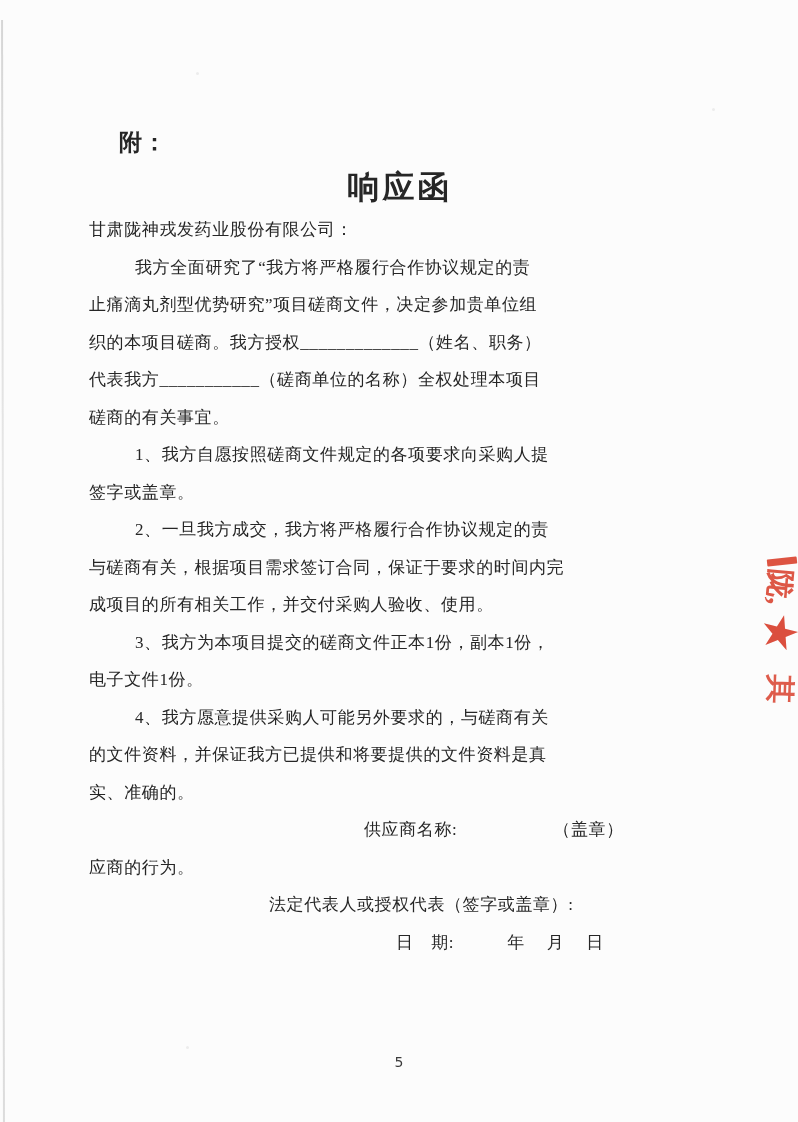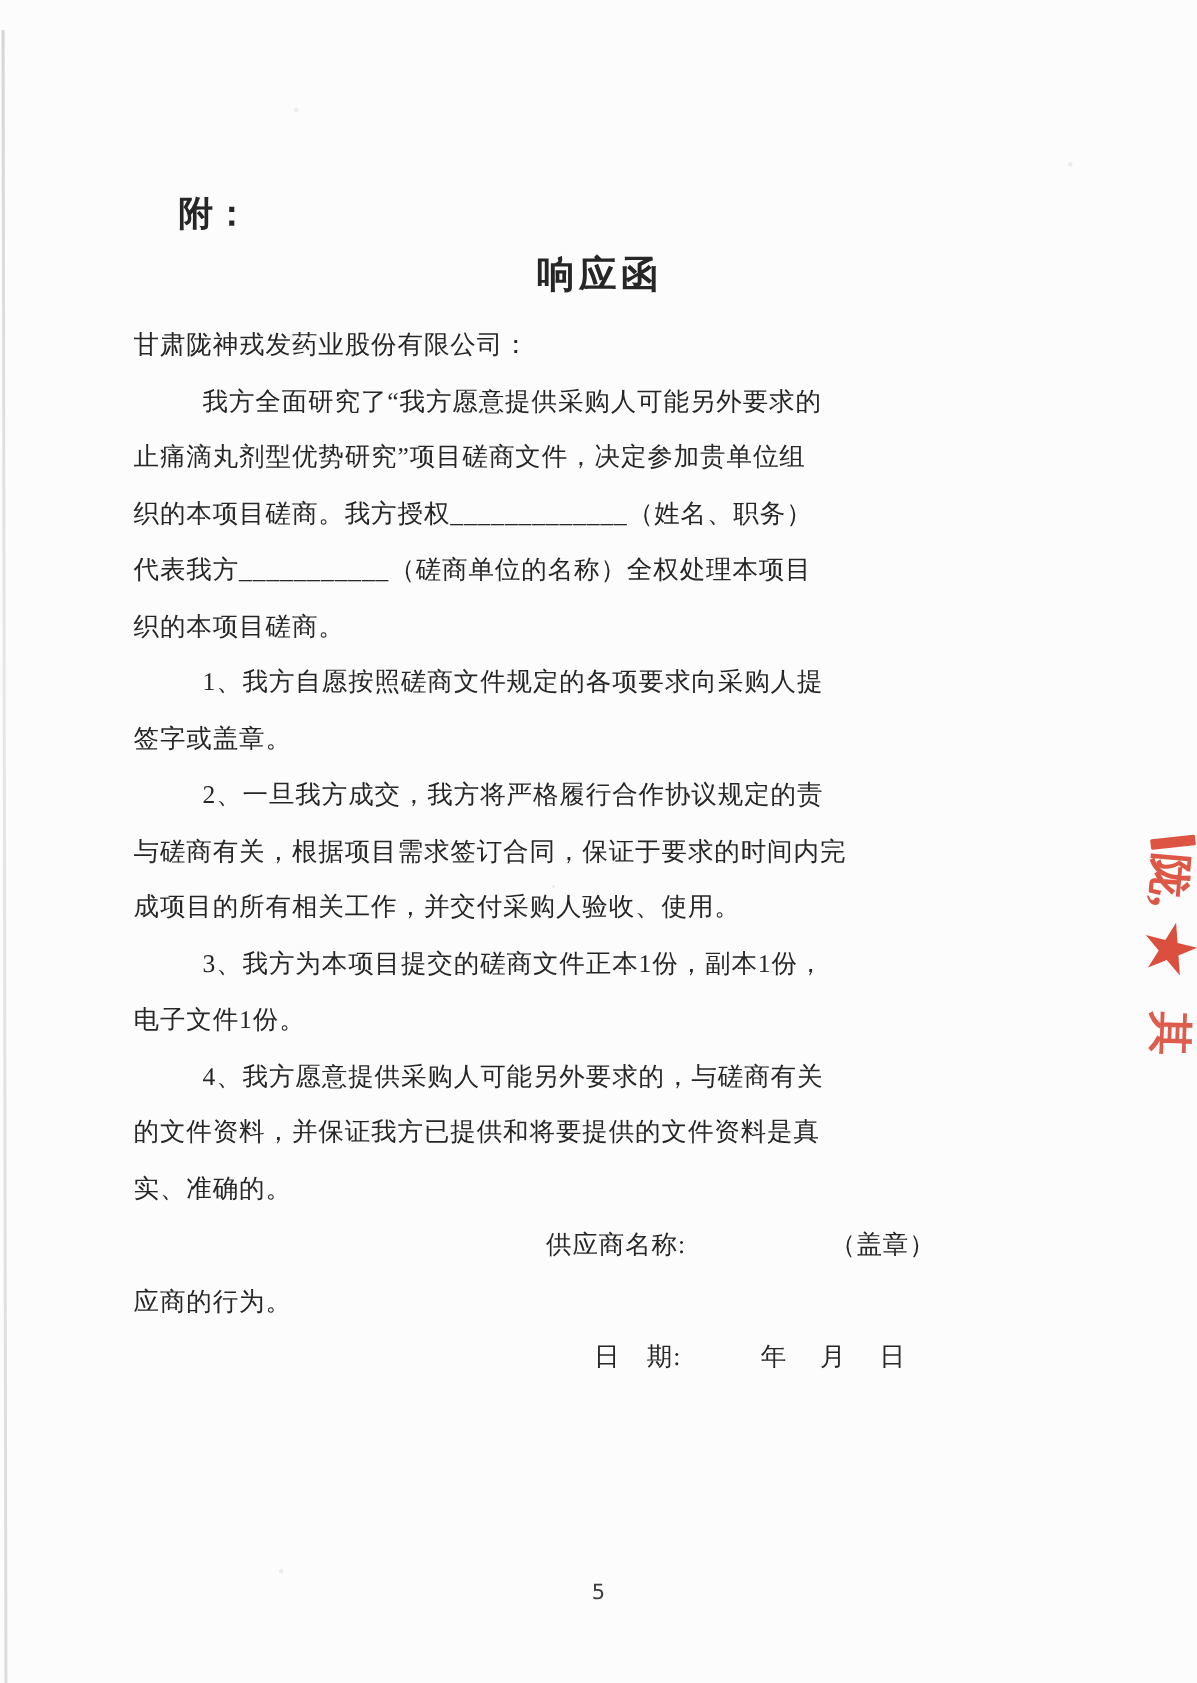--- a/index.html
+++ b/index.html
@@ -12,21 +12,21 @@
     position:absolute;left:2px;top:20px;width:2px;height:1102px;
     background:linear-gradient(to bottom,#cfcfcf,#e2e2e2 40%,#d6d6d6);
     opacity:.85;transform:rotate(-.1deg);
   }
   .attachment{
     position:absolute;left:119px;top:127px;
     font-size:23px;font-weight:bold;letter-spacing:1px;
   }
   .doc-title{
     position:absolute;left:105px;top:166px;width:590px;text-align:center;
-    font-size:25px;font-weight:bold;letter-spacing:3px;
+    font-size:32px;font-weight:bold;letter-spacing:3px;
   }
   .body-block{
     position:absolute;left:89px;top:211px;width:594px;
     font-size:17px;line-height:37.5px;letter-spacing:.6px;
   }
   .line{white-space:nowrap;}
   .indent{text-indent:46px;}
   .sig-supplier{padding-left:275px;}
   .sig-rep{padding-left:180px;}
   .sig-phone{padding-left:307px;}
@@ -77,40 +77,41 @@
   <div class="speck s2"></div>
   <div class="speck s3"></div>
   <div class="speck s4"></div>
 
   <div class="attachment">附：</div>
 
   <div class="doc-title">响应函</div>
 
   <div class="body-block">
     <div class="line">甘肃陇神戎发药业股份有限公司：</div>
-    <div class="line indent">我方全面研究了“我方愿意提供采购人可能另外要求的</div>
+    <div class="line indent">我方全面研究了“我方将严格履行合作协议规定的责</div>
     <div class="line">止痛滴丸剂型优势研究”项目磋商文件，决定参加贵单位组</div>
     <div class="line">织的本项目磋商。我方授权_____________（姓名、职务）</div>
     <div class="line">代表我方___________（磋商单位的名称）全权处理本项目</div>
-    <div class="line">织的本项目磋商。</div>
+    <div class="line">磋商的有关事宜。</div>
     <div class="line indent">1、我方自愿按照磋商文件规定的各项要求向采购人提</div>
     <div class="line">签字或盖章。</div>
     <div class="line indent">2、一旦我方成交，我方将严格履行合作协议规定的责</div>
     <div class="line">与磋商有关，根据项目需求签订合同，保证于要求的时间内完</div>
     <div class="line">成项目的所有相关工作，并交付采购人验收、使用。</div>
     <div class="line indent">3、我方为本项目提交的磋商文件正本1份，副本1份，</div>
     <div class="line">电子文件1份。</div>
     <div class="line indent">4、我方愿意提供采购人可能另外要求的，与磋商有关</div>
     <div class="line">的文件资料，并保证我方已提供和将要提供的文件资料是真</div>
     <div class="line">实、准确的。</div>
     <div class="line sig-supplier">
       <span>供应商名称:</span><span class="seal-gap"></span><span>（盖章）</span>
     </div>
 
     <div class="line">应商的行为。</div>
+    <div class="line sig-rep">法定代表人或授权代表（签字或盖章）:</div>
     <div class="line sig-date">
       <span>日　期:</span><span class="year-gap">年</span><span class="month-gap">月</span><span class="day-gap">日</span>
     </div>
   </div>
 
   <div class="stamp">
     <div class="stamp-bar"></div>
     <div class="stamp-char-top">陇,</div>
     <div class="stamp-star">★</div>
     <div class="stamp-char-bottom">其</div>

